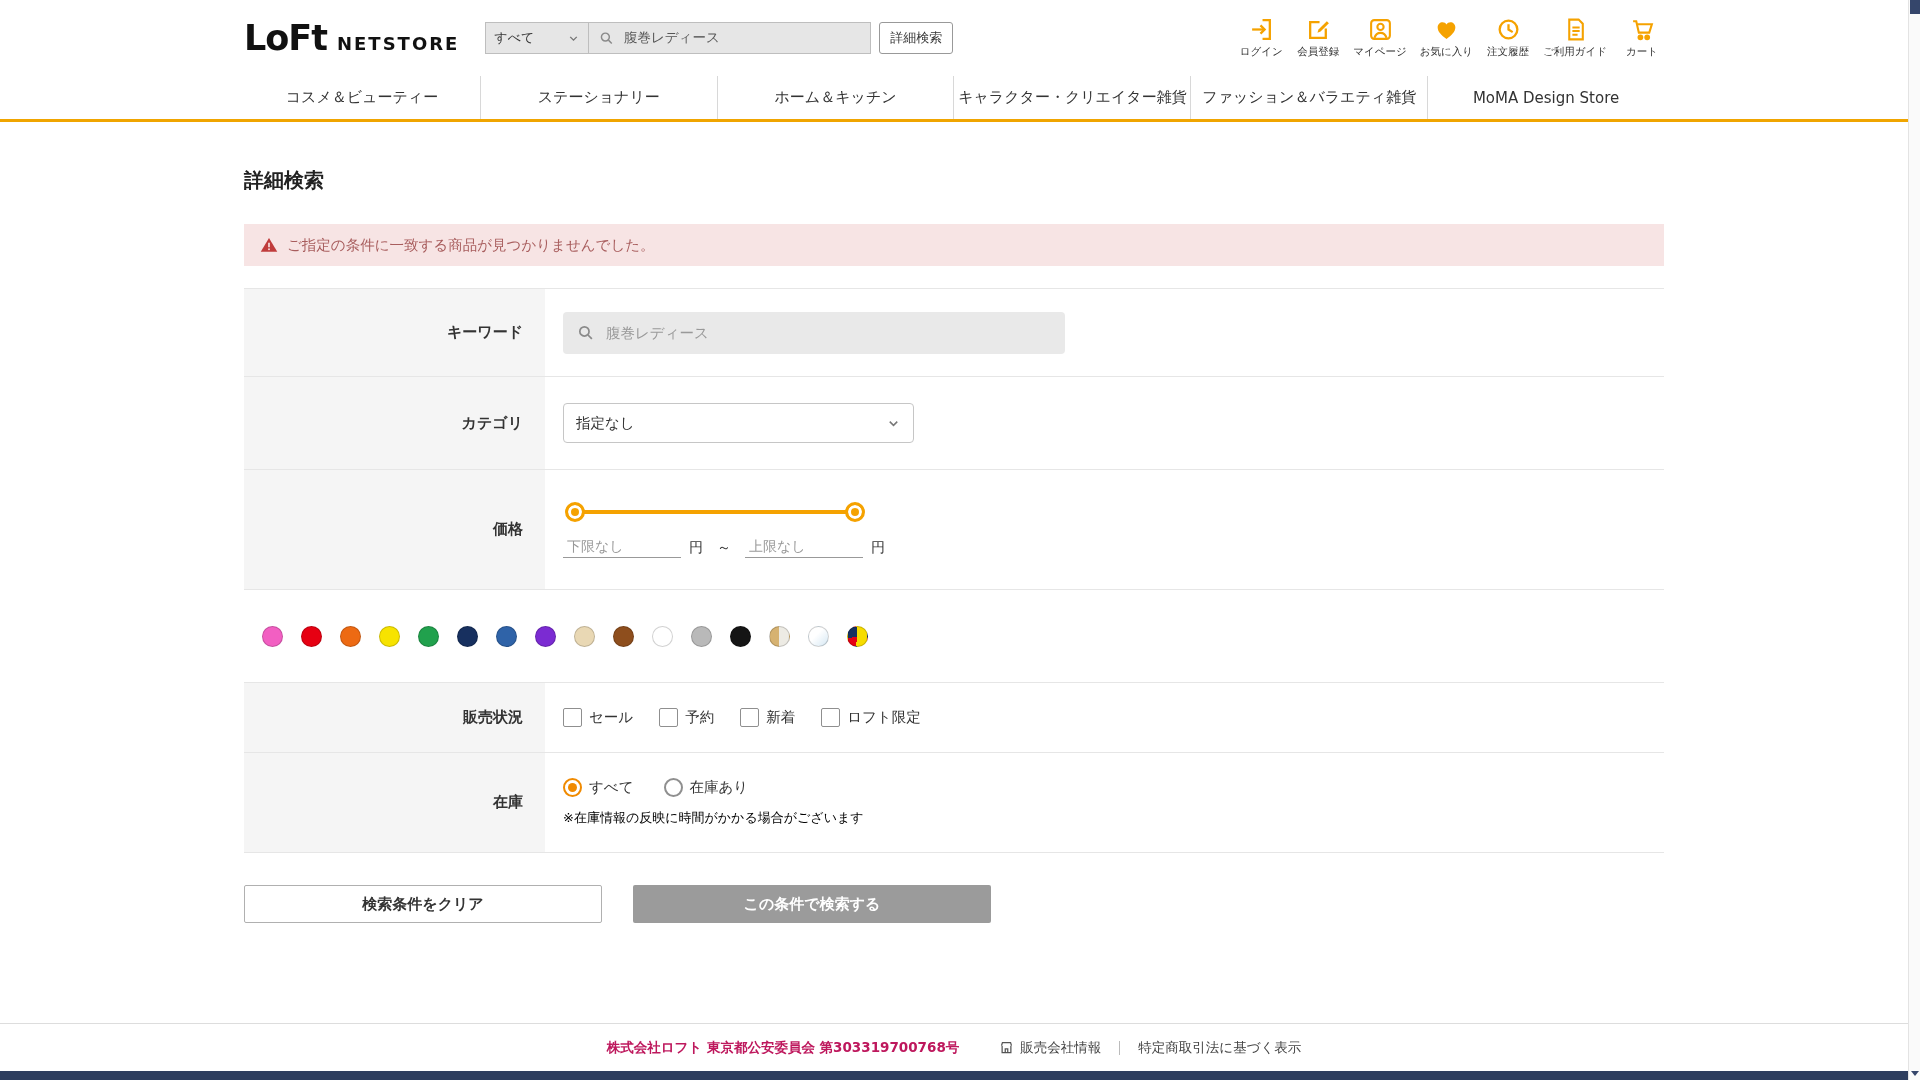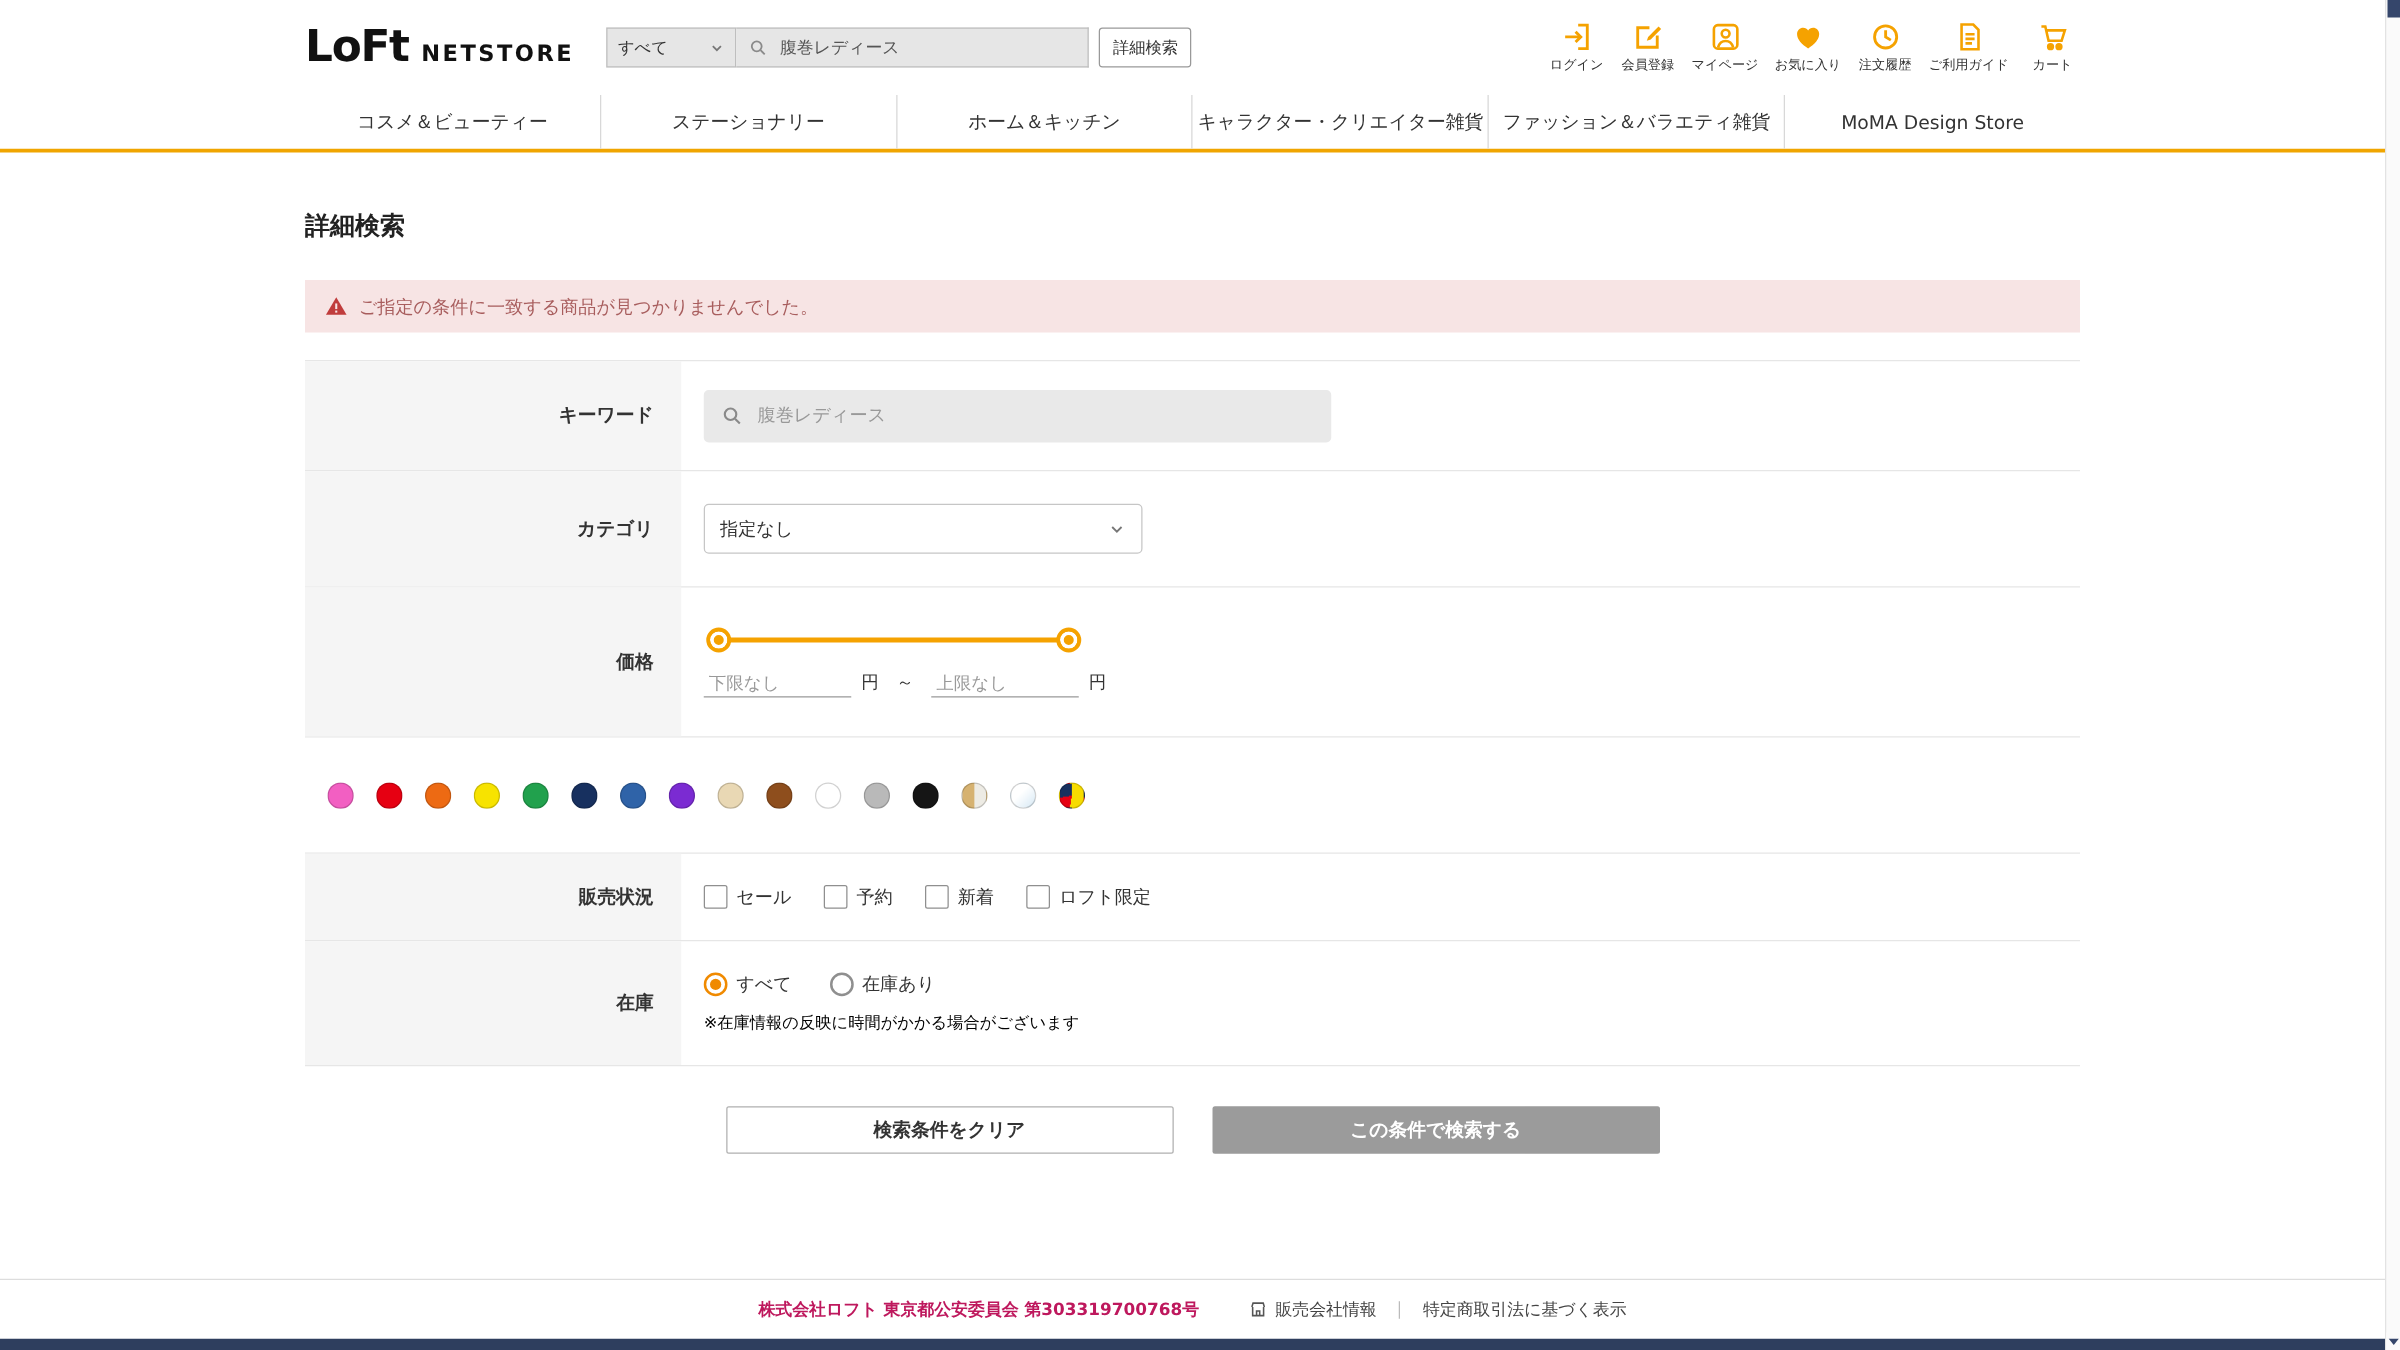--- a/index.html
+++ b/index.html
@@ -64,42 +64,42 @@
   .kw-input input::placeholder { color: #999; opacity: 1; }
 
   .cat-select { width: 351px; height: 40px; background: #fff; border: 1px solid #C6C6C6; border-radius: 4px; display: flex; align-items: center; justify-content: space-between; padding: 0 12px; font-size: 14.5px; color: #333; cursor: pointer; }
   .cat-select svg { width: 15px; height: 15px; }
 
   .slider { position: relative; width: 300px; height: 22px; margin-left: 2px; }
   .slider-track { position: absolute; left: 10px; right: 10px; top: 9px; height: 4px; background: #F5A200; border-radius: 2px; }
   .slider-handle { position: absolute; top: 1px; width: 20px; height: 20px; border-radius: 50%; border: 3px solid #F5A200; background: #F5A200; box-shadow: inset 0 0 0 3px #fff; cursor: pointer; }
   .slider-handle.min { left: 0; }
   .slider-handle.max { right: 0; }
-  .price-inputs { display: flex; align-items: flex-start; margin-top: 14px; font-size: 14px; color: #333; }
+  .price-inputs { display: flex; align-items: center; margin-top: 14px; font-size: 14px; color: #333; font-family: Liberation Serif, serif; }
   .price-input { width: 118px; border: none; border-bottom: 1px solid #999; font-size: 14px; padding: 2px 4px; color: #333; outline: none; background: transparent; font-family: inherit; }
   .price-input::placeholder { color: #999; opacity: 1; }
   .yen1 { margin: 0 14px 0 8px; }
   .tilde { margin-right: 14px; }
   .yen2 { margin-left: 8px; }
 
   .swatches { display: flex; gap: 18px; align-items: center; }
   .swatch { width: 21px; height: 21px; border-radius: 50%; border: 1px solid rgba(0,0,0,0.18); cursor: pointer; flex: 0 0 auto; }
 
   .check-group { display: flex; gap: 26px; }
   .check-item { display: flex; align-items: center; gap: 7px; font-size: 14.5px; color: #333; cursor: pointer; }
   .checkbox { width: 19px; height: 19px; border: 1.5px solid #8F8F8F; border-radius: 2px; background: #fff; flex: 0 0 auto; }
 
   .radio-group { display: flex; gap: 30px; }
   .radio-item { display: flex; align-items: center; gap: 7px; font-size: 14.5px; color: #333; cursor: pointer; }
   .radio { width: 19px; height: 19px; border-radius: 50%; border: 2px solid #8F8F8F; background: #fff; position: relative; flex: 0 0 auto; }
   .radio.selected { border-color: #F08A00; }
   .radio.selected::after { content: ""; position: absolute; inset: 3px; border-radius: 50%; background: #F08A00; }
   .stock-note { margin-top: 12px; font-size: 13px; color: #000000; }
 
-  .actions { display: flex; justify-content: center; gap: 31px; margin-top: 32px; }
+  .actions { display: flex; justify-content: flex-start; gap: 31px; margin-top: 32px; }
   .btn { width: 358px; height: 38px; font-size: 15px; font-weight: bold; display: flex; align-items: center; justify-content: center; border-radius: 2px; cursor: pointer; }
   .btn-clear { background: #fff; border: 1px solid #B0B0B0; color: #333; }
   .btn-submit { background: #9B9B9B; border: none; color: #fff; }
 
   
   .footer { position: absolute; bottom: 0; left: 0; width: 100%; }
   .footer-links { border-top: 1px solid #DDD; height: 48px; display: flex; align-items: center; justify-content: center; gap: 18px; font-size: 13.5px; color: #444; background: #fff; }
   .footer-company { color: #be185d; font-weight: bold; }
   .footer-link { display: flex; align-items: center; gap: 6px; cursor: pointer; color: #444; }
   .footer-link svg { width: 15px; height: 15px; }

